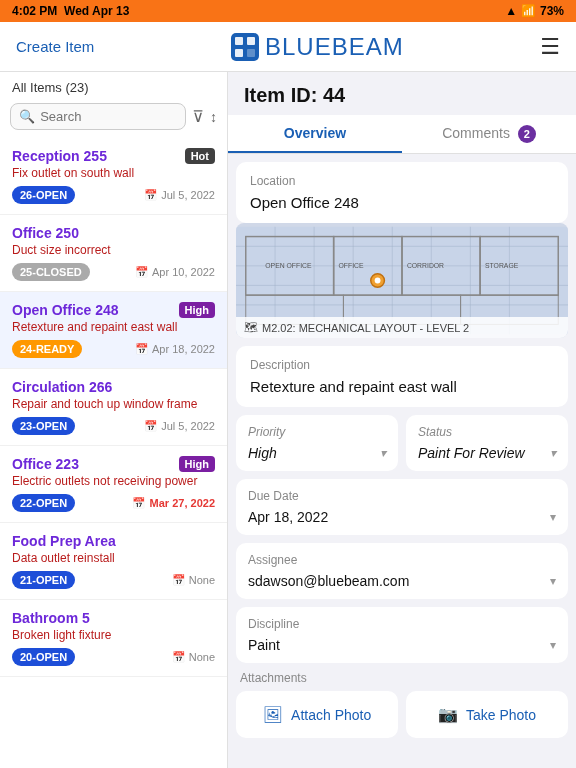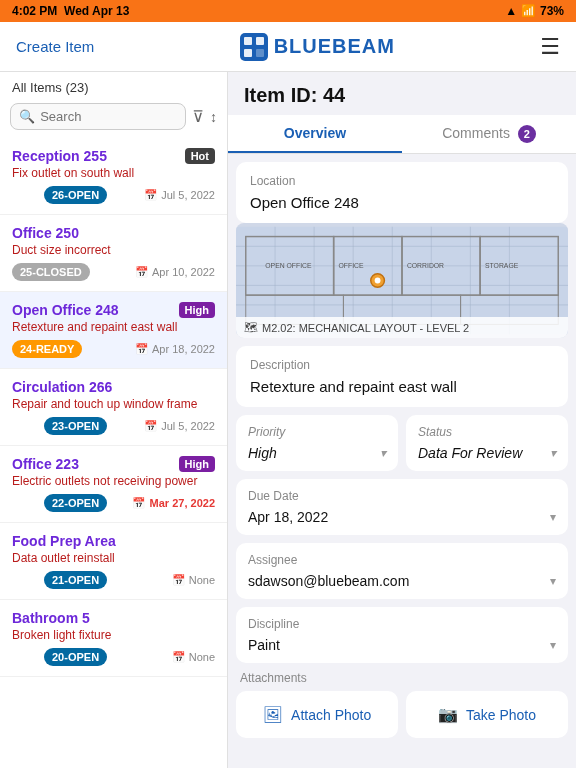--- a/index.html
+++ b/index.html
@@ -13,21 +13,21 @@
     .status-bar-left { font-size: 12px; font-weight: 600; }
     .status-bar-right { display: flex; gap: 4px; align-items: center; font-size: 12px; }
 
     
     .top-nav {
       display: flex; align-items: center; justify-content: space-between;
       background: #fff; padding: 8px 16px; border-bottom: 1px solid #e0e0e0; height: 50px;
     }
     .top-nav-logo { display: flex; align-items: center; gap: 6px; }
     .logo-icon { width: 28px; height: 28px; }
-    .logo-text { font-size: 20px; font-weight: 700; color: #1a5fb4; letter-spacing: 1px; }
+    .logo-text { font-size: 24px; font-weight: 400; color: #1a5fb4; letter-spacing: 1px; }
     .create-item { color: #1a5fb4; font-size: 15px; font-weight: 500; }
     .hamburger { font-size: 22px; color: #333; cursor: pointer; }
 
     
     .main-layout { display: flex; flex: 1; overflow: hidden; }
 
     
     .left-panel { width: 228px; background: #fff; border-right: 1px solid #e0e0e0; display: flex; flex-direction: column; overflow: hidden; }
     .list-header { padding: 8px 12px 4px; font-size: 13px; color: #333; font-weight: 500; }
     .search-row { display: flex; align-items: center; gap: 6px; padding: 4px 10px 8px; }
@@ -41,21 +41,21 @@
     .list-item { padding: 10px 12px; border-bottom: 1px solid #f0f0f0; cursor: pointer; }
     .list-item.active { background: #f0f4ff; }
     .item-header { display: flex; justify-content: space-between; align-items: center; margin-bottom: 2px; }
     .item-title { font-size: 14px; font-weight: 600; color: #6d28d9; }
     .item-badge { font-size: 11px; font-weight: 600; padding: 2px 6px; border-radius: 4px; }
     .badge-hot { background: #404040; color: #fff; }
     .badge-high { background: #7b1fa2; color: #fff; }
     .item-desc { font-size: 12px; color: #b91c1c; margin-bottom: 6px; }
     .item-footer { display: flex; justify-content: space-between; align-items: center; }
     .status-tag { font-size: 11px; font-weight: 600; padding: 3px 8px; border-radius: 12px; }
-    .tag-open { background: #0369a1; color: #fff; margin-left: 32px; }
+    .tag-open { background: #1d4ed8; color: #fff; }
     .tag-closed { background: #aaa; color: #fff; }
     .tag-ready { background: #ff9800; color: #fff; }
     .item-date { font-size: 11px; color: #888; display: flex; align-items: center; gap: 3px; }
     .item-date.overdue { color: #e53935; font-weight: 600; }
     .date-icon { font-size: 11px; }
 
     
     .right-panel { flex: 1; background: #f2f2f7; display: flex; flex-direction: column; overflow-y: auto; }
     .item-id-header { padding: 12px 16px 8px; background: #f2f2f7; }
     .item-id-title { font-size: 20px; font-weight: 700; color: #111; }
@@ -282,21 +282,21 @@
       <div class="field-box">
         <div class="field-label">Priority</div>
         <div class="field-select">
           <span>High</span>
           <span class="chevron">▾</span>
         </div>
       </div>
       <div class="field-box">
         <div class="field-label">Status</div>
         <div class="field-select">
-          <span>Data For Review</span>
+          <span>Paint For Review</span>
           <span class="chevron">▾</span>
         </div>
       </div>
     </div>
 
     <div class="field-single">
       <div class="field-label">Due Date</div>
       <div class="field-select">
         <span>Apr 18, 2022</span>
         <span class="chevron">▾</span>

